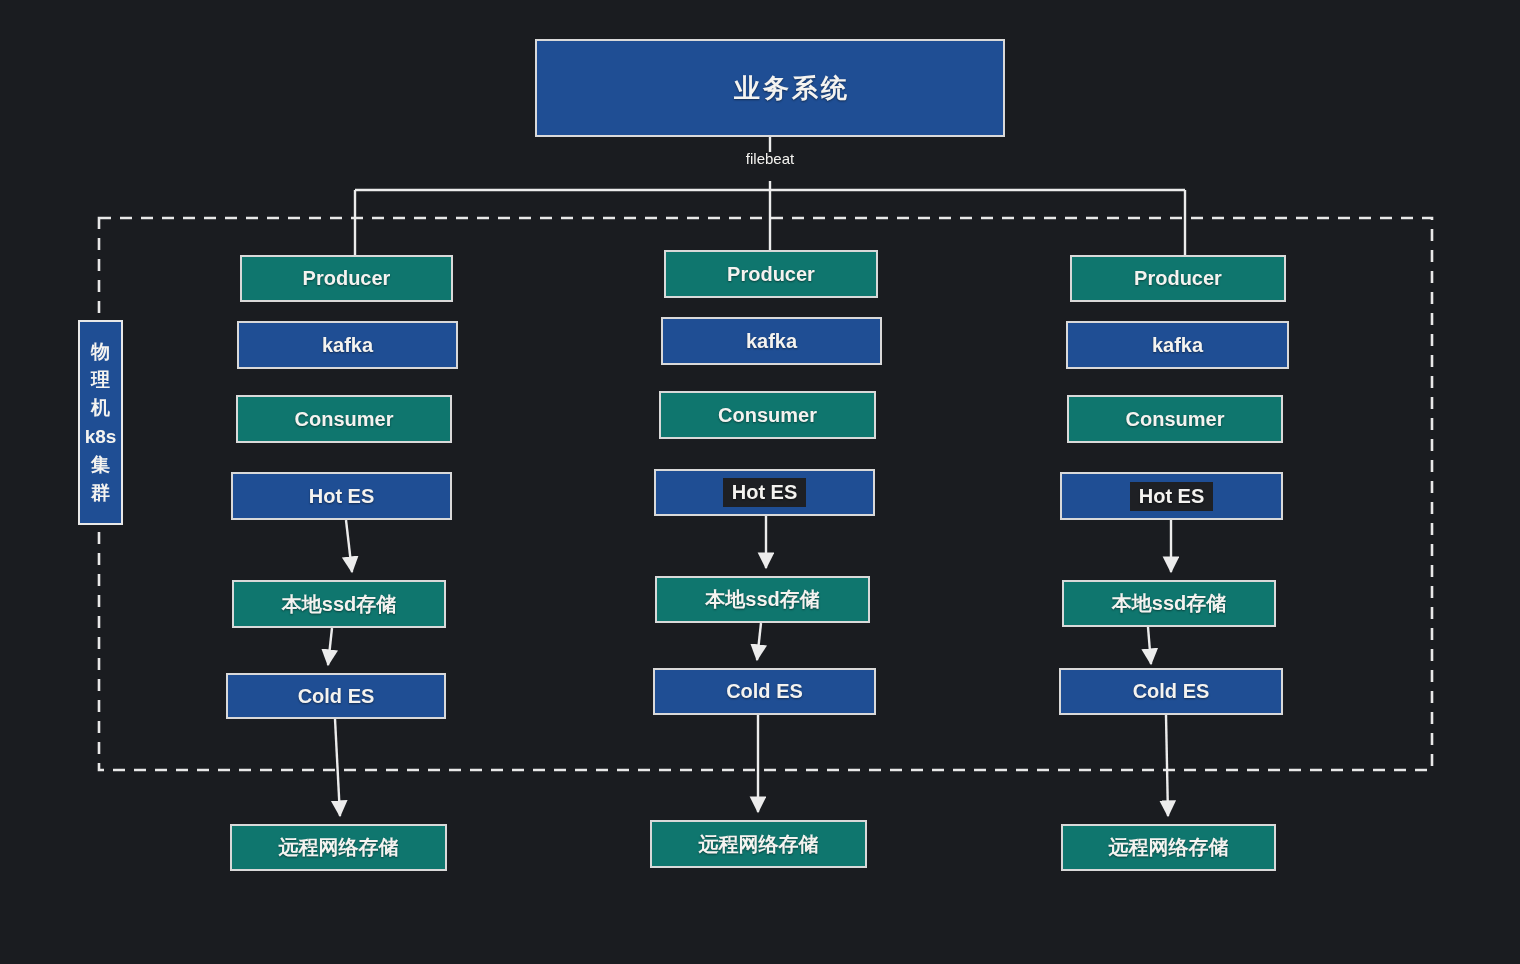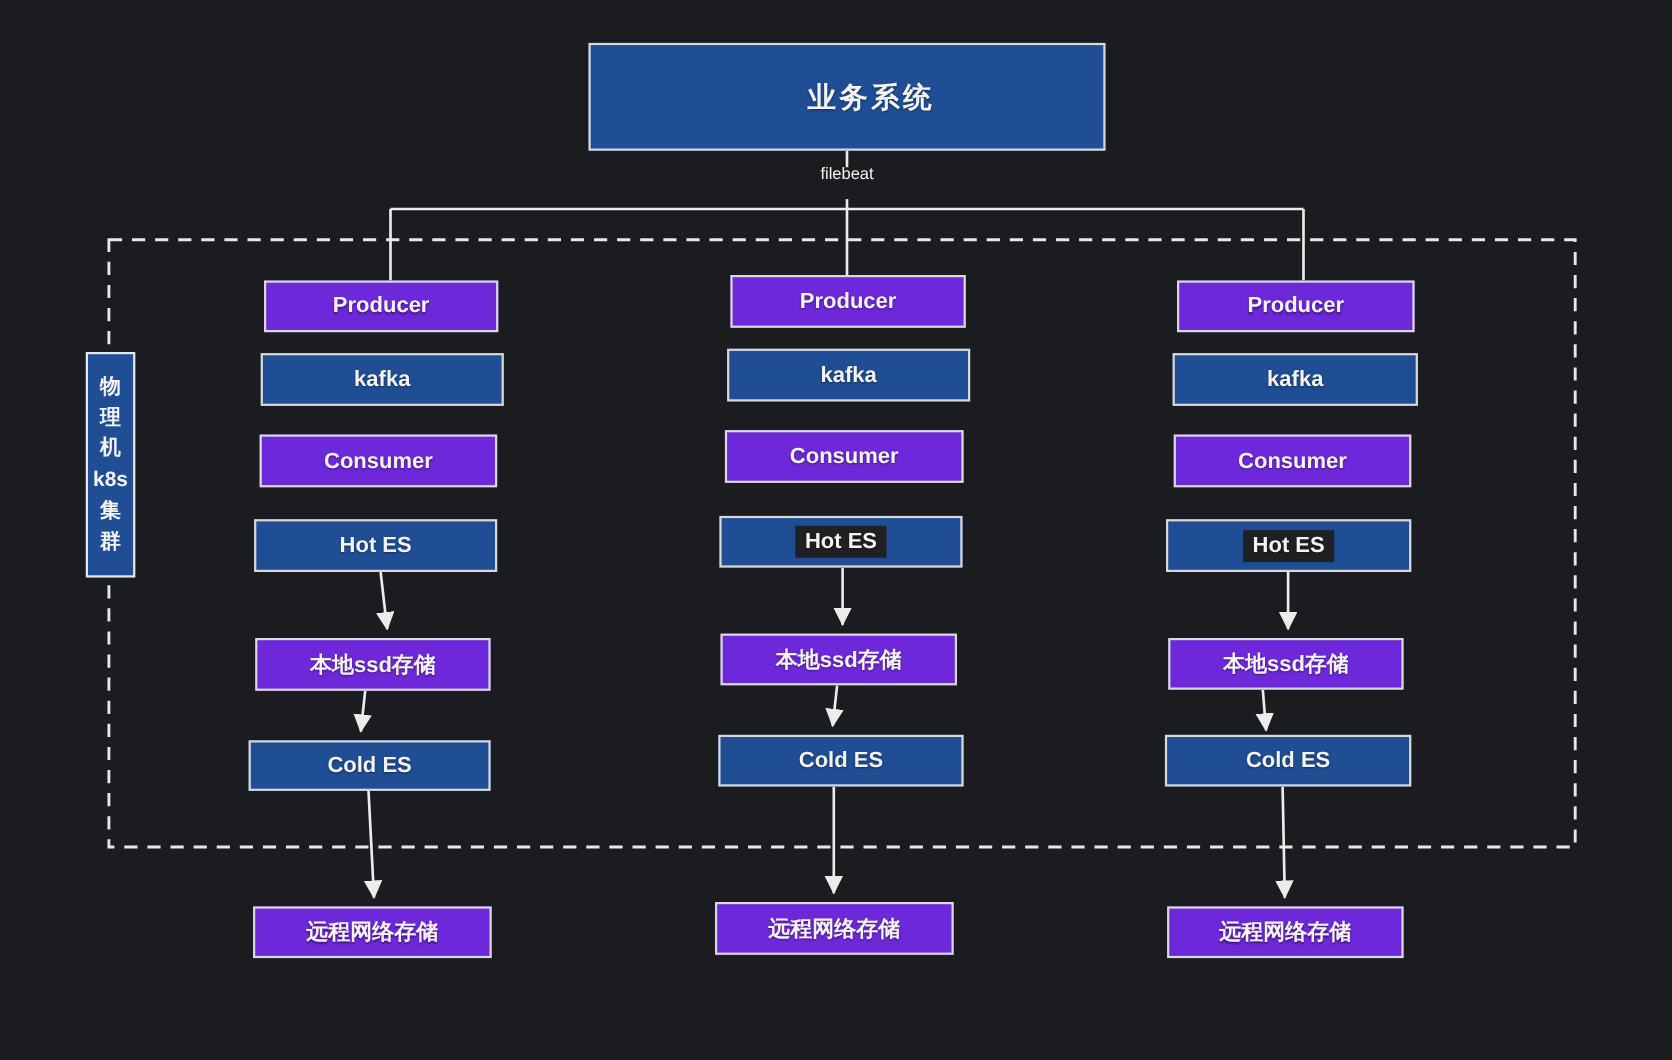--- a/index.html
+++ b/index.html
@@ -26,21 +26,21 @@
     align-items: center;
     justify-content: center;
     box-sizing: border-box;
     border: 2px solid #d9d9d9;
     color: #f4f3f0;
     font-weight: bold;
     font-size: 20px;
     text-shadow: 0 1px 2px rgba(0,0,0,0.45);
     white-space: nowrap;
   }
-  .node.green { background: #6d28d9; }
+  .node.green { background: #0f766e; }
   .node.blue  { background: #1f4e94; }
   .root-node {
     font-size: 26px;
     letter-spacing: 3px;
   }
   .hl {
     background: #1e2024;
     padding: 3px 9px;
   }
   .filebeat-label {

